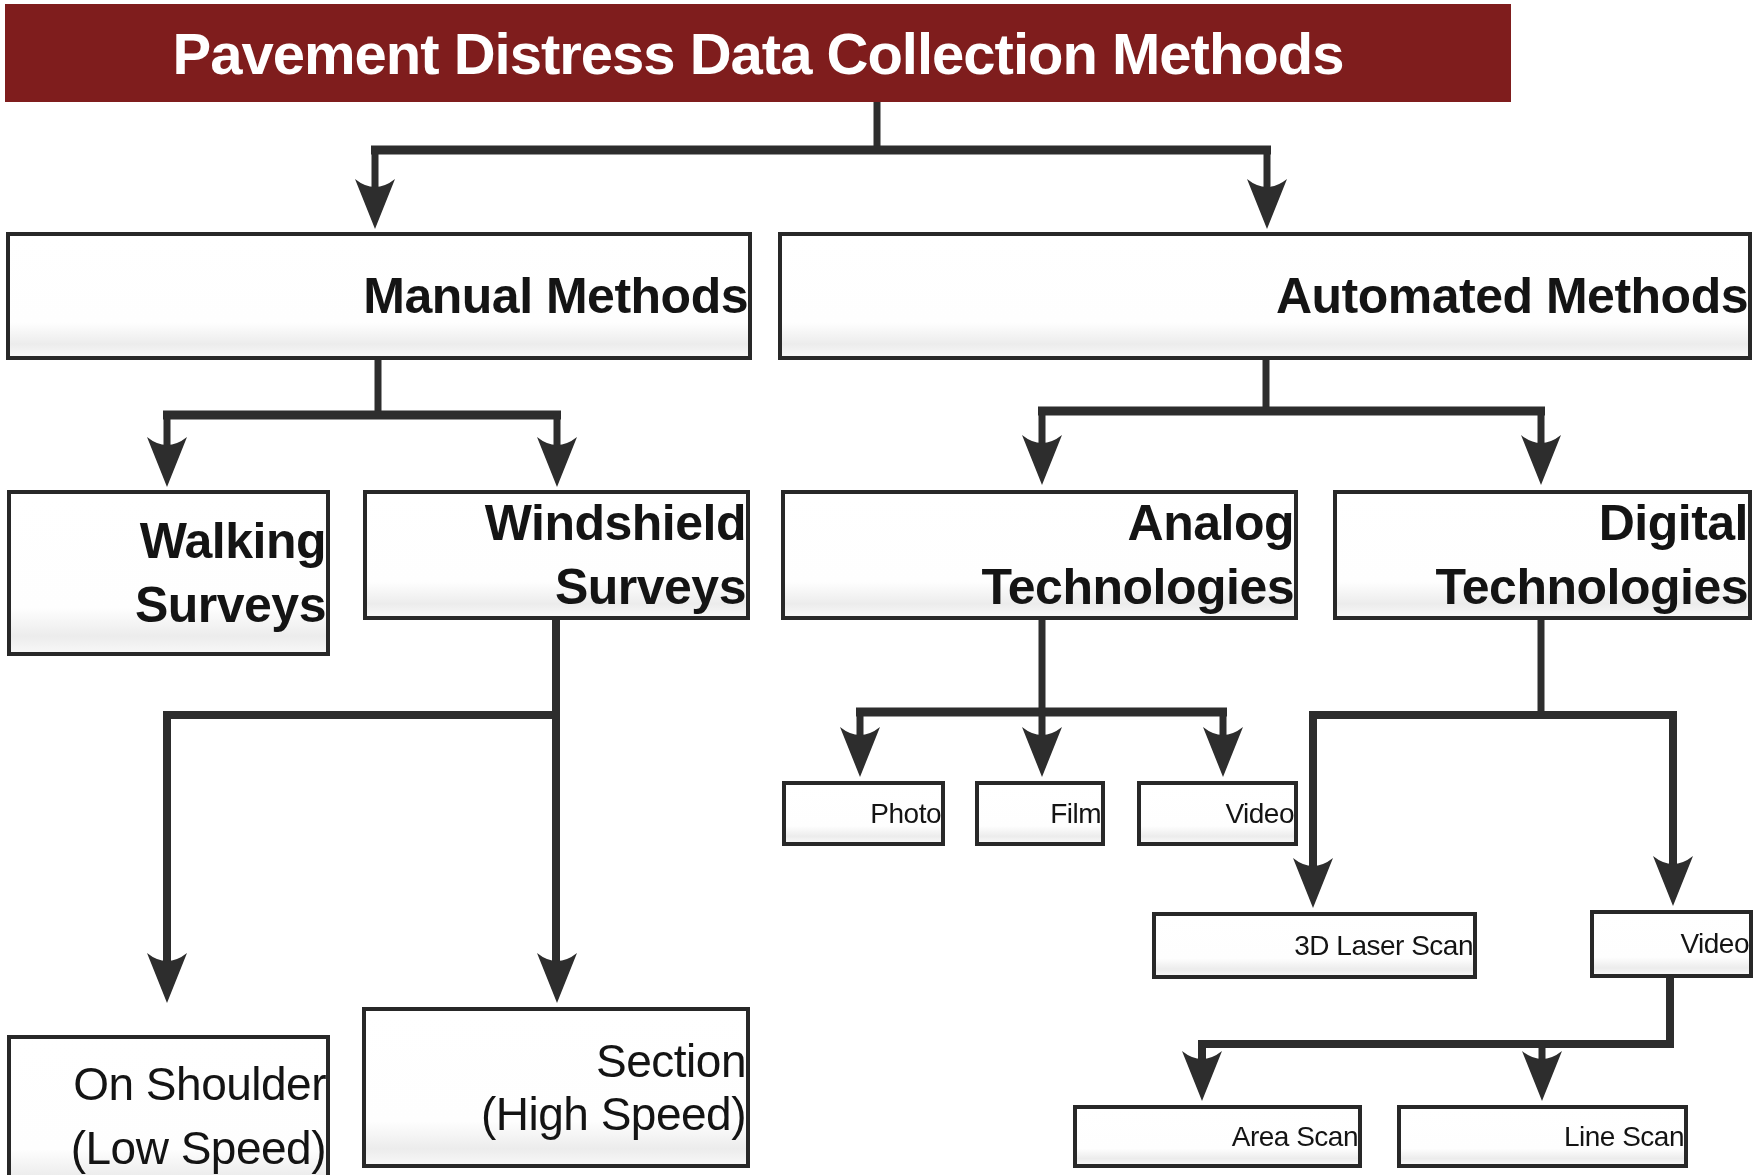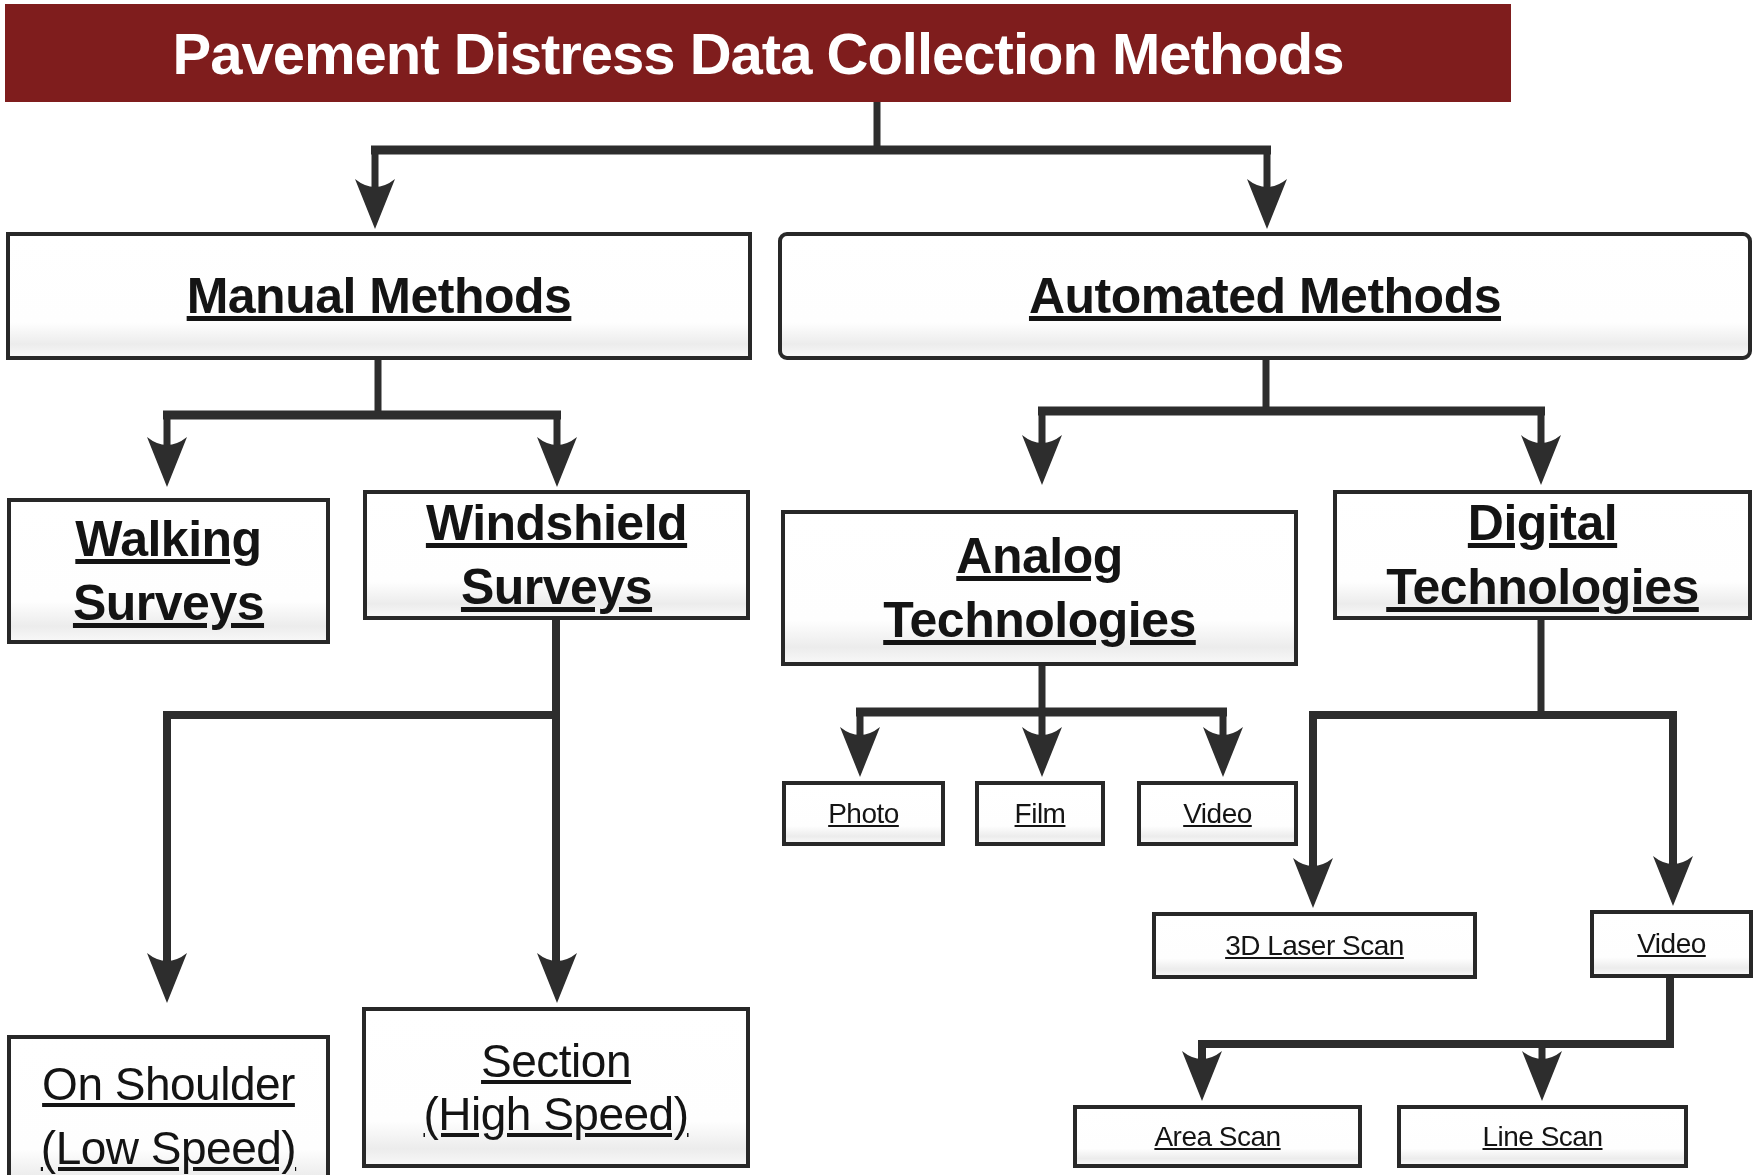--- a/index.html
+++ b/index.html
@@ -14,36 +14,36 @@
   .title-bar{
     position:absolute;left:5px;top:4px;width:1506px;height:98px;
     background:#7f1d1d;
     display:flex;align-items:center;justify-content:center;
     color:#ffffff;font-size:58px;font-weight:700;letter-spacing:-1px;
   }
   .node{
     position:absolute;box-sizing:border-box;
     border:4px solid #282828;
     background:linear-gradient(180deg,#ffffff 0%,#fefefe 72%,#ececec 90%,#f7f7f7 100%);
-    display:flex;flex-direction:column;align-items:center;justify-content:center;
-    text-align:center;color:#141414;letter-spacing:-0.5px;text-decoration:underline;
+    display:flex;flex-direction:column;align-items:flex-end;justify-content:center;
+    text-align:center;color:#141414;letter-spacing:-0.5px;
   }
   .node span{display:block;}
   .bold{font-weight:700;}
   .lvl2{font-size:50px;}
   .lvl3{font-size:50px;line-height:64px;}
   .leaf{font-weight:400;font-size:28px;}
   .big-leaf{font-weight:400;font-size:46px;line-height:64px;}
   #n-overpavement{line-height:53px;}
   
   #n-manual       {left:6px;   top:232px;  width:746px; height:128px;}
-  #n-automated    {left:778px; top:232px;  width:974px; height:128px;border-radius:9px;}
-  #n-walking      {left:7px;   top:490px;  width:323px; height:146px;margin-top:8px;}
+  #n-automated    {left:778px; top:232px;  width:974px; height:128px;}
+  #n-walking      {left:7px;   top:490px;  width:323px; height:166px;}
   #n-windshield   {left:363px; top:490px;  width:387px; height:130px;}
-  #n-analog       {left:781px; top:490px;  width:517px; height:156px;margin-top:20px;}
+  #n-analog       {left:781px; top:490px;  width:517px; height:130px;}
   #n-digital      {left:1333px;top:490px;  width:419px; height:130px;}
   #n-photo        {left:782px; top:781px;  width:163px; height:65px;}
   #n-film         {left:975px; top:781px;  width:130px; height:65px;}
   #n-video-analog {left:1137px;top:781px;  width:161px; height:65px;}
   #n-laser3d      {left:1152px;top:912px;  width:325px; height:67px;}
   #n-video-digital{left:1590px;top:910px;  width:163px; height:68px;}
   #n-onshoulder   {left:7px;   top:1035px; width:323px; height:161px;}
   #n-overpavement {left:362px; top:1007px; width:388px; height:161px;}
   #n-areascan     {left:1073px;top:1105px; width:289px; height:63px;}
   #n-linescan     {left:1397px;top:1105px; width:291px; height:63px;}

